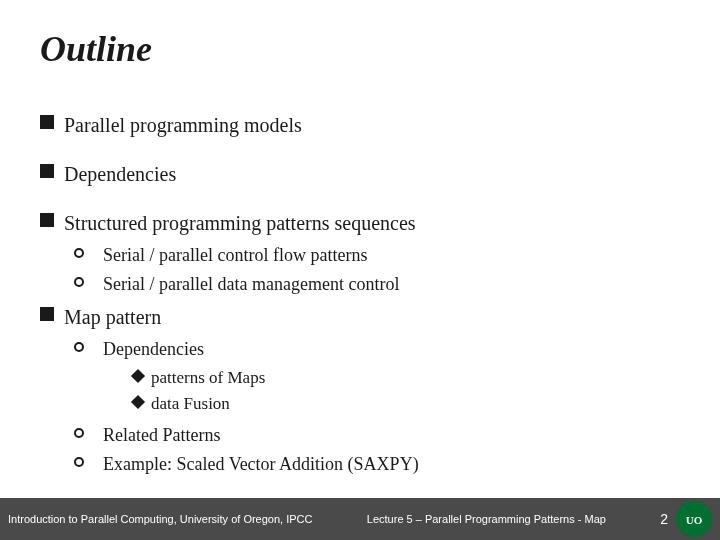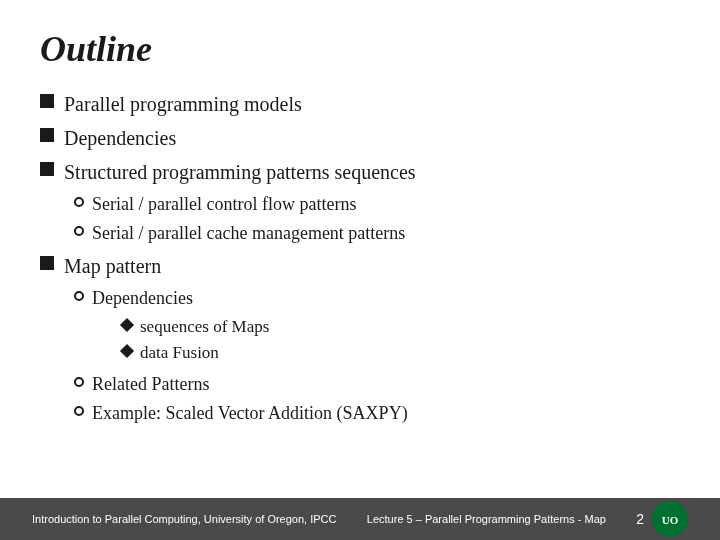--- a/index.html
+++ b/index.html
@@ -32,20 +32,21 @@
     .content {
       flex: 1;
       font-size: 18px;
       color: #1a1a1a;
     }
 
     .bullet-item {
       display: flex;
       align-items: flex-start;
       margin-bottom: 6px;
+      margin-top: 21px;
     }
 
     .bullet-square {
       display: inline-block;
       width: 14px;
       height: 14px;
       background: #1a1a1a;
       margin-right: 10px;
       margin-top: 4px;
       flex-shrink: 0;
@@ -58,20 +59,21 @@
 
     .sub-list {
       margin-left: 34px;
       margin-top: 4px;
     }
 
     .sub-item {
       display: flex;
       align-items: flex-start;
       margin-bottom: 4px;
+      gap: 11px;
     }
 
     .circle-bullet {
       display: inline-block;
       width: 10px;
       height: 10px;
       border: 2px solid #1a1a1a;
       border-radius: 50%;
       margin-right: 8px;
       margin-top: 5px;
@@ -113,21 +115,21 @@
     .footer {
       position: absolute;
       bottom: 0;
       left: 0;
       right: 0;
       height: 42px;
       background: #4a4a4a;
       display: flex;
       align-items: center;
       justify-content: space-between;
-      padding: 0 32px;
+      padding: 0 8px;
     }
 
     .footer-left {
       color: #ffffff;
       font-size: 11px;
       font-family: Arial, sans-serif;
     }
 
     .footer-center {
       color: #ffffff;
@@ -175,38 +177,38 @@
       <span class="bullet-square"></span>
       <span class="bullet-text">Structured programming patterns sequences</span>
     </div>
     <div class="sub-list">
       <div class="sub-item">
         <span class="circle-bullet"></span>
         <span class="sub-text">Serial / parallel control flow patterns</span>
       </div>
       <div class="sub-item">
         <span class="circle-bullet"></span>
-        <span class="sub-text">Serial / parallel cache management patterns</span>
+        <span class="sub-text">Serial / parallel data management control</span>
       </div>
     </div>
 
     <div class="bullet-item" style="margin-top: 6px;">
       <span class="bullet-square"></span>
       <span class="bullet-text">Map pattern</span>
     </div>
     <div class="sub-list">
 
       <div class="sub-item">
         <span class="circle-bullet"></span>
         <div>
           <span class="sub-text">Dependencies</span>
           <div class="sub-sub-list">
             <div class="sub-sub-item">
               <span class="diamond-bullet"></span>
-              <span class="sub-sub-text">sequences of Maps</span>
+              <span class="sub-sub-text">patterns of Maps</span>
             </div>
             <div class="sub-sub-item">
               <span class="diamond-bullet"></span>
               <span class="sub-sub-text">data Fusion</span>
             </div>
           </div>
         </div>
       </div>
 
       <div class="sub-item">

